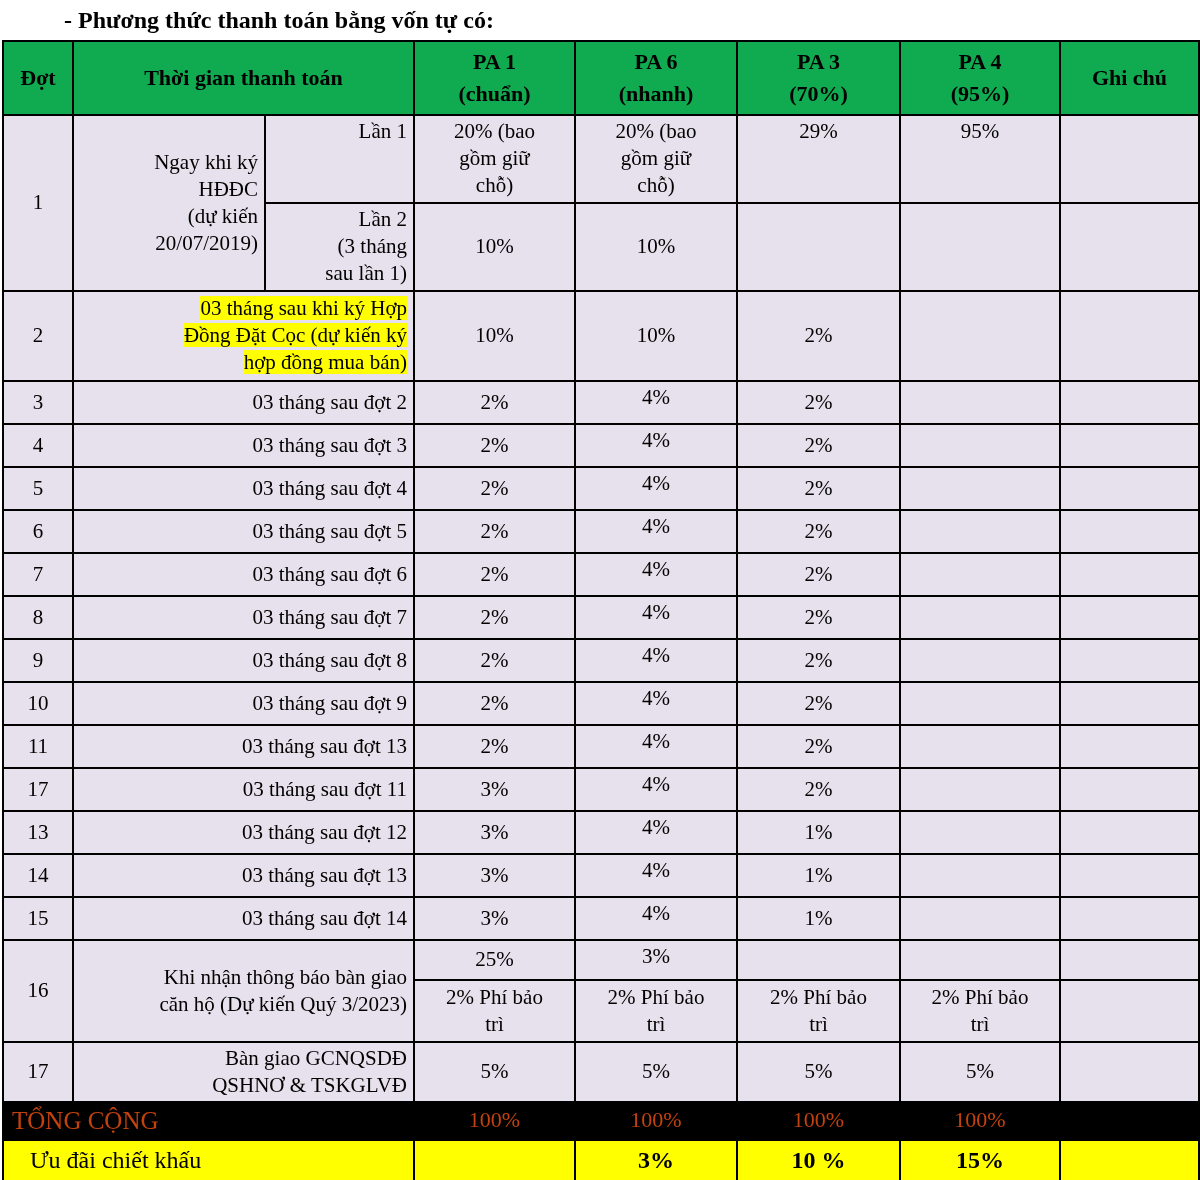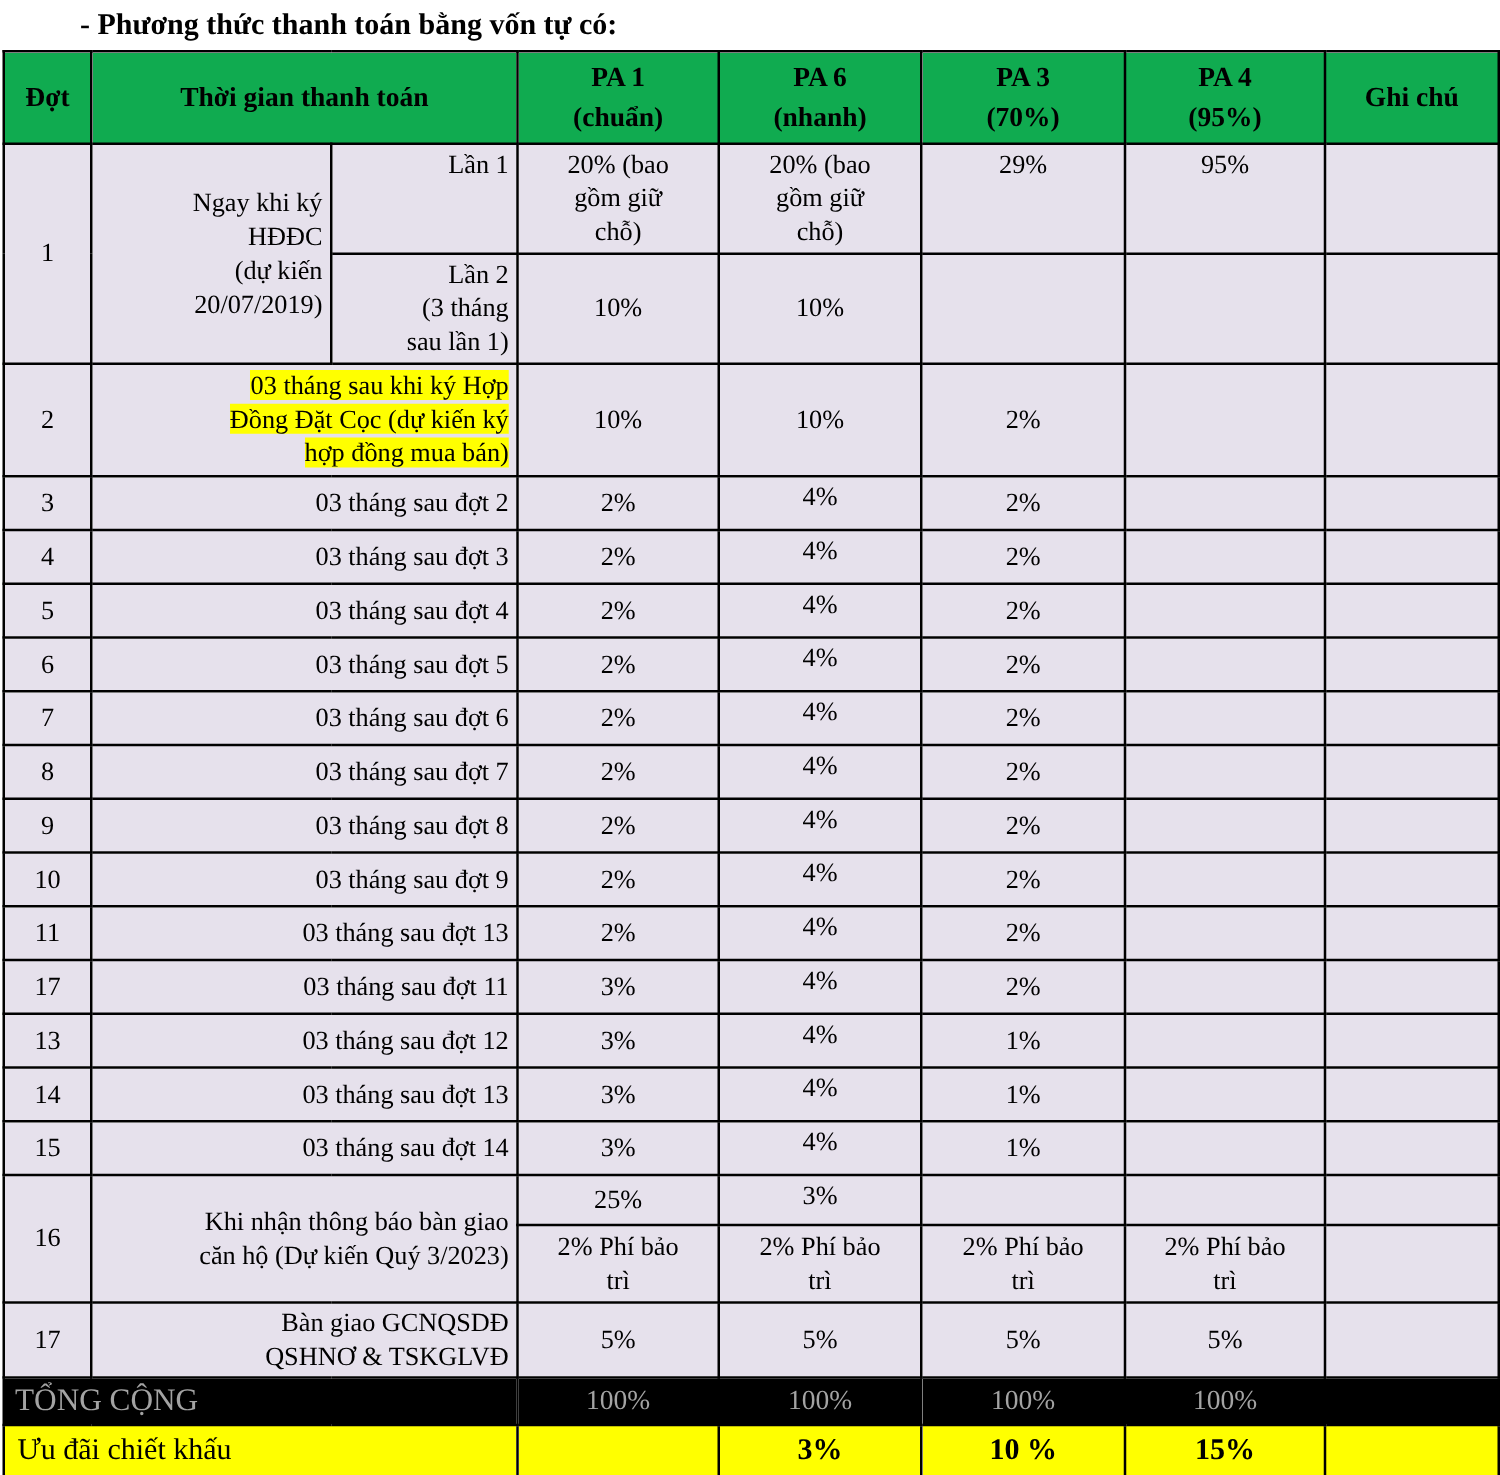--- a/index.html
+++ b/index.html
@@ -39,31 +39,31 @@
   tr.h-r1b{height:88px;}
   tr.h-r2{height:90px;}
   tr.h-mid{height:43px;}
   tr.h-r16a{height:40px;}
   tr.h-r16b{height:62px;}
   tr.h-r17{height:53px;}
   tr.h-total{height:38px;}
   tr.h-disc{height:42px;}
   .hl{background:#ffff00;}
   tr.total-row td{
-    background:#000;color:#a3a3a3;border-color:#000;
+    background:#000;color:#c2410c;border-color:#000;
     font-size:22px;
   }
   tr.total-row td.lbl{
     text-align:left;font-size:25px;padding-left:8px;
   }
   tr.disc-row td{
     background:#ffff00;font-size:24px;font-weight:bold;
   }
   tr.disc-row td.lbl{
-    text-align:left;font-weight:normal;font-size:24px;padding-left:10px;
+    text-align:left;font-weight:normal;font-size:24px;padding-left:26px;
   }
 </style>
 </head>
 <body>
 
 <div class="title">- Phương thức thanh toán bằng vốn tự có:</div>
 
 <table class="pay">
   <colgroup>
     <col style="width:70px">

